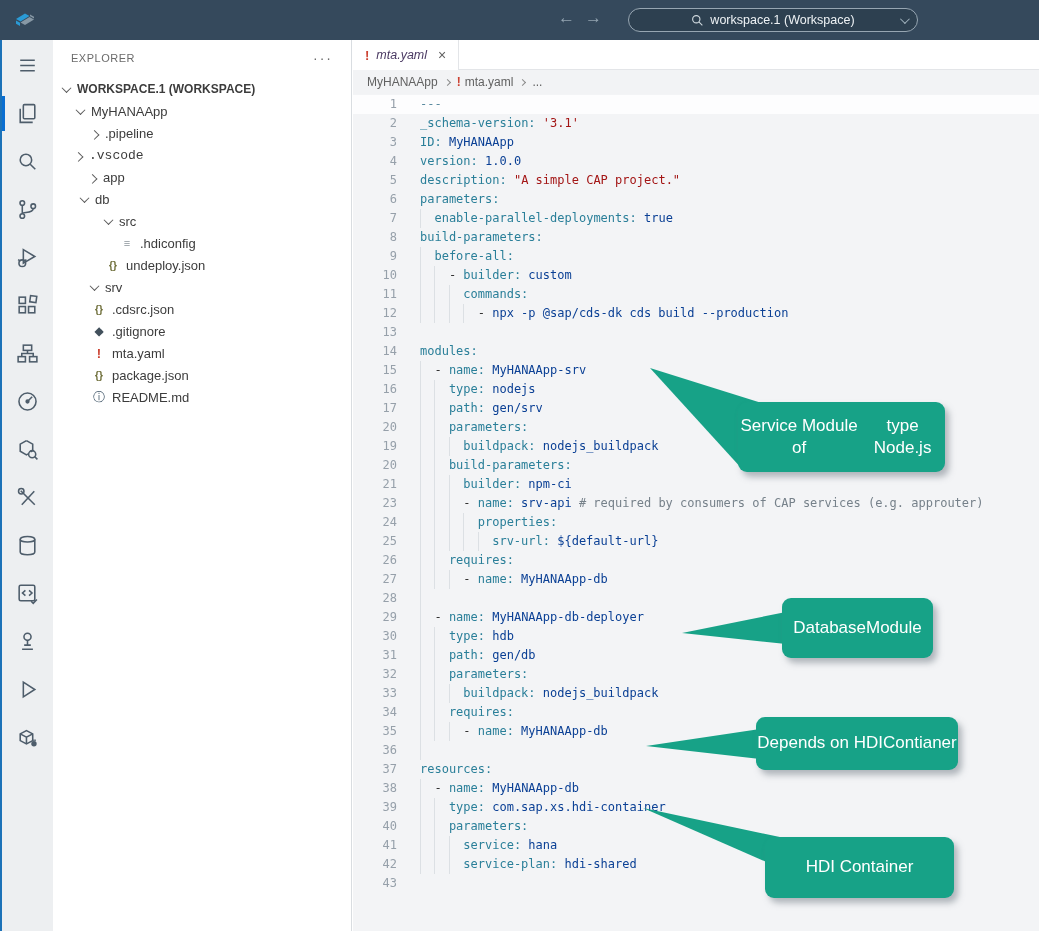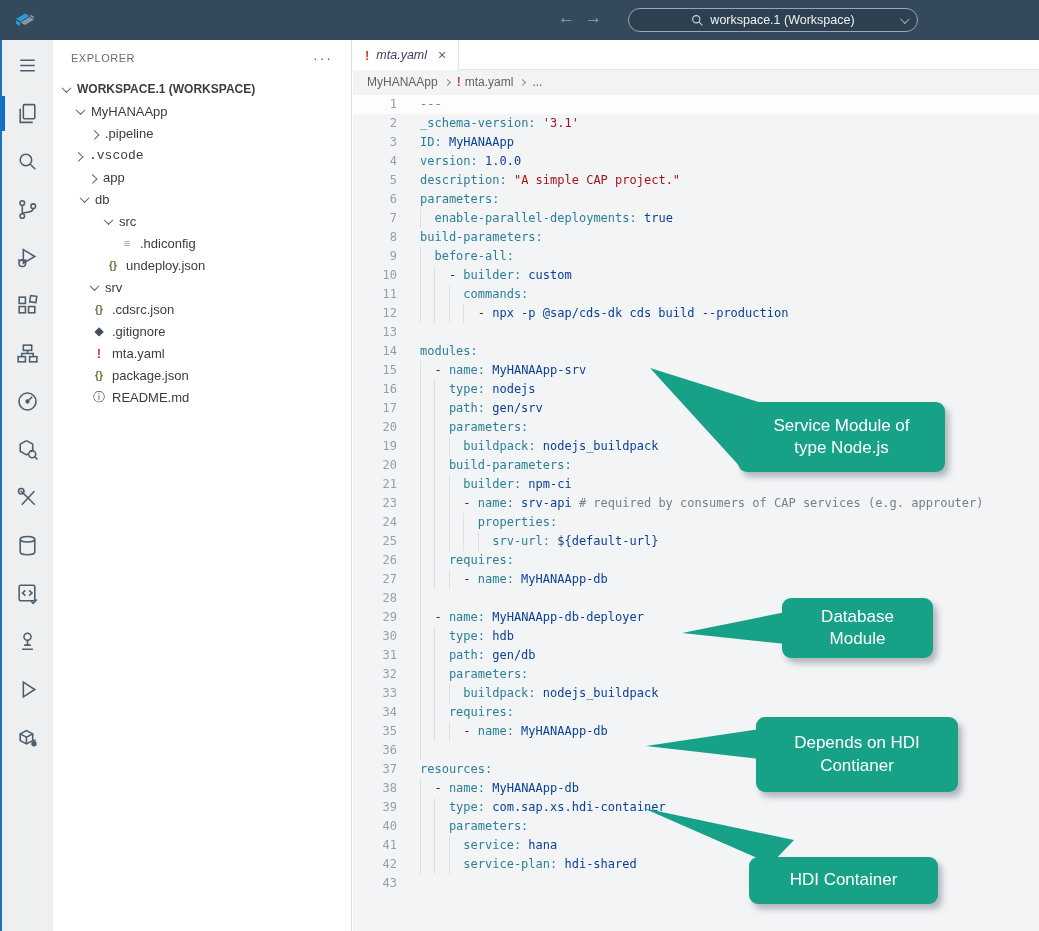--- a/index.html
+++ b/index.html
@@ -70,21 +70,21 @@
   .cline.hl { background:#fdfdfe; }
   .ln { width:44px; flex:none; text-align:right; color:#96a0aa; user-select:none; }
   .lc { padding-left:23px; white-space:pre; color:#333; }
   .g { display:inline-block; width:2ch; border-left:1px solid #dce0e4; height:19px; vertical-align:top; }
   .t-doc { color:#5b8ba0; } .t-k { color:#2a7f99;margin-top:40px; } .t-v { color:#0b4095; }
   .t-s { color:#a31515;margin-top:36px; } .t-c { color:#76818a; } .t-d { color:#333; }
 
   
   .overlay { position:absolute; left:0; top:0; width:686px; height:891px; pointer-events:none; }
   .callout { position:absolute; background:#17a287; border-radius:9px; color:#fff; font-size:17px;
-             line-height:1.32; display:flex; flex-direction:column; align-items:center; justify-content:center;
+             line-height:1.32; display:flex; flex-direction:row; align-items:center; justify-content:center;
              text-align:center; box-shadow:4px 5px 6px rgba(110,120,130,.5); pointer-events:none; }
 </style>
 </head>
 <body>
 
 <div class="app">
 
   <div class="titlebar">
     <span class="logo">
       <svg width="26" height="26" viewBox="0 0 26 26">
@@ -484,23 +484,23 @@
       </svg>
     <div id="callouts">
         <div class="callout" style="left: 385px; top: 362px; width: 207px; height: 70px;">
           <div>Service Module of</div>
           <div>type Node.js</div>
         </div>
         <div class="callout" style="left: 429px; top: 558px; width: 151px; height: 60px;">
           <div>Database</div>
           <div>Module</div>
         </div>
-        <div class="callout" style="left: 403px; top: 677px; width: 202px; height: 75px;">
+        <div class="callout" style="left: 403px; top: 677px; width: 202px; height: 53px;">
           <div>Depends on HDI</div>
           <div>Contianer</div>
         </div>
-        <div class="callout" style="left: 396px; top: 797px; width: 189px; height: 47px; margin-top: 20px;">
+        <div class="callout" style="left: 412px; top: 797px; width: 189px; height: 61px;">
           <div>HDI Container</div>
         </div>
       </div>
   </div>
 
 </div>
 
 </body></html>

